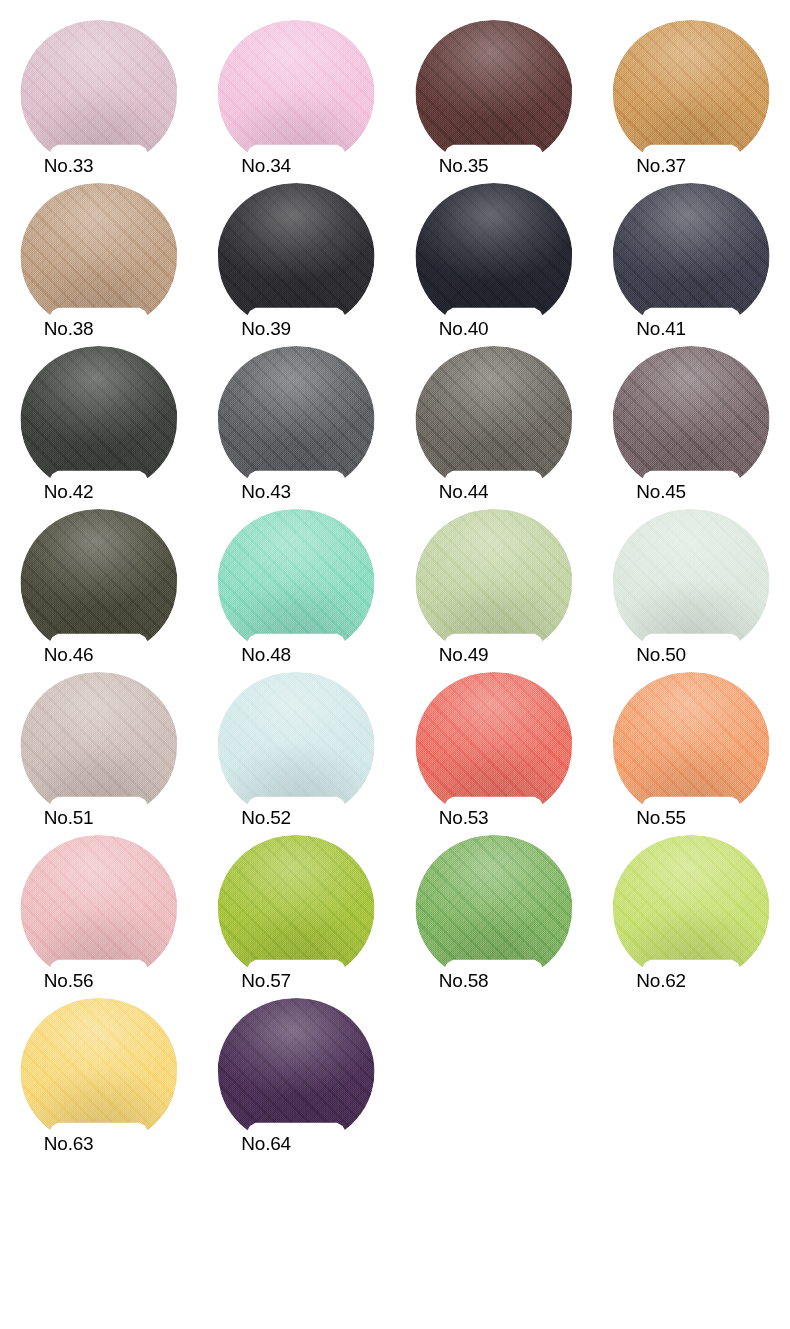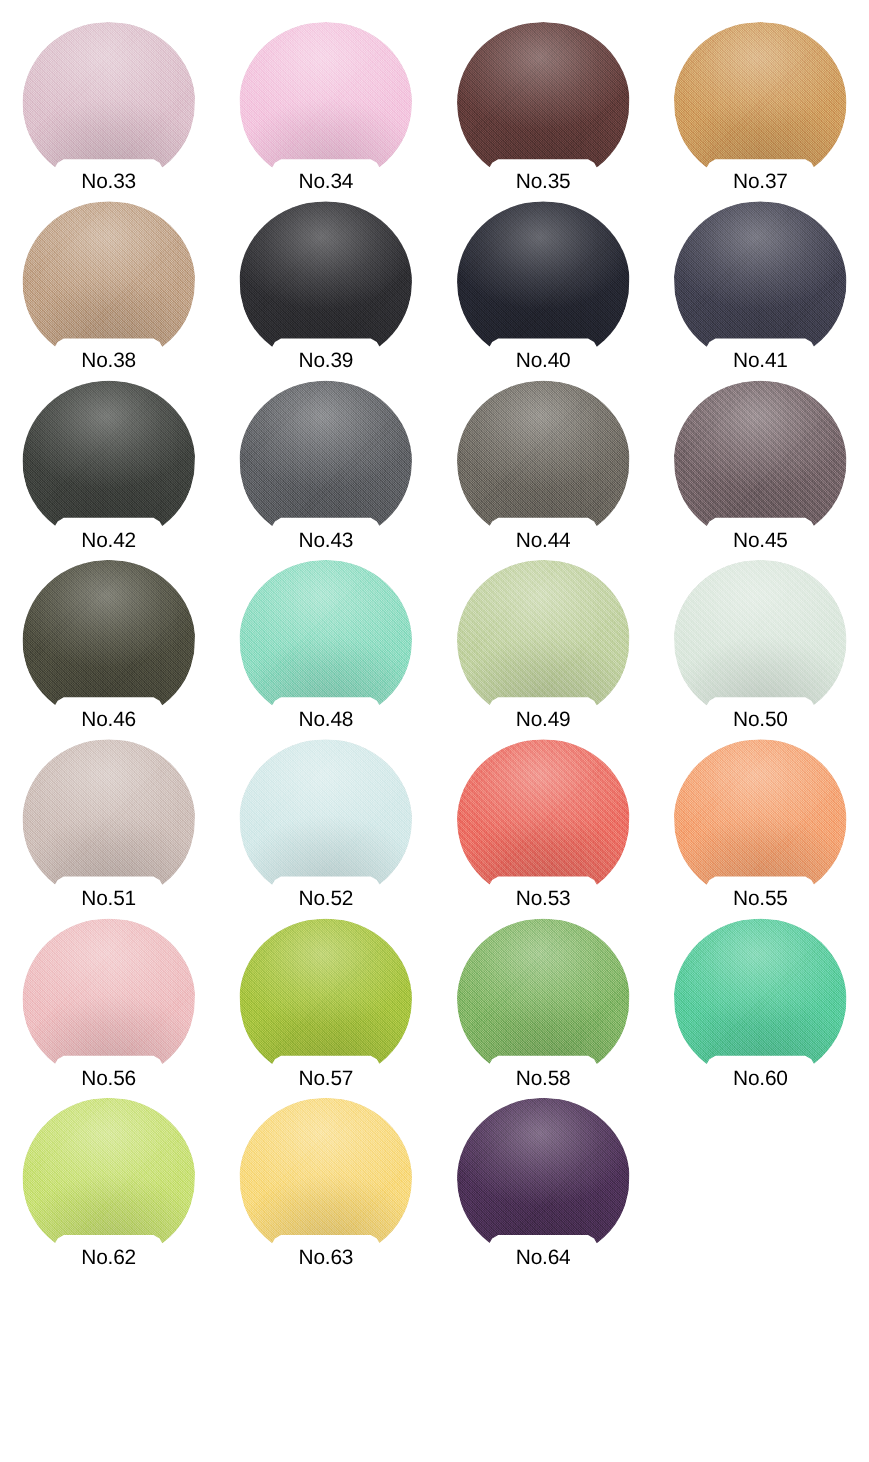--- a/index.html
+++ b/index.html
@@ -102,21 +102,21 @@
     pointer-events: none;
   }
 
   
   .swatch-label {
     position: absolute;
     left: 50%;
     transform: translateX(-50%);
     bottom: 6px;
     width: 110px;
-    text-align: center;
+    text-align: left;
     font-family: "Liberation Sans", sans-serif;
     font-size: 19px;
     font-weight: 400;
     line-height: 1;
     color: #000000;
     letter-spacing: -0.2px;
     white-space: nowrap;
     z-index: 3;
   }
 </style>
@@ -211,24 +211,20 @@
       </div>
       <div class="swatch-cell">
         <div class="swatch-chip" style="background-color: rgb(164, 194, 62);"></div>
         <div class="swatch-label">No.57</div>
       </div>
       <div class="swatch-cell">
         <div class="swatch-chip" style="background-color: rgb(127, 180, 100);"></div>
         <div class="swatch-label">No.58</div>
       </div>
       <div class="swatch-cell">
-        <div class="swatch-chip" style="background-color: rgb(86, 202, 154);"></div>
-        <div class="swatch-label">No.60</div>
-      </div>
-      <div class="swatch-cell">
         <div class="swatch-chip" style="background-color: rgb(199, 224, 115);"></div>
         <div class="swatch-label">No.62</div>
       </div>
       <div class="swatch-cell">
         <div class="swatch-chip" style="background-color: rgb(248, 217, 123);"></div>
         <div class="swatch-label">No.63</div>
       </div>
       <div class="swatch-cell">
         <div class="swatch-chip" style="background-color: rgb(74, 48, 84);"></div>
         <div class="swatch-label">No.64</div>

